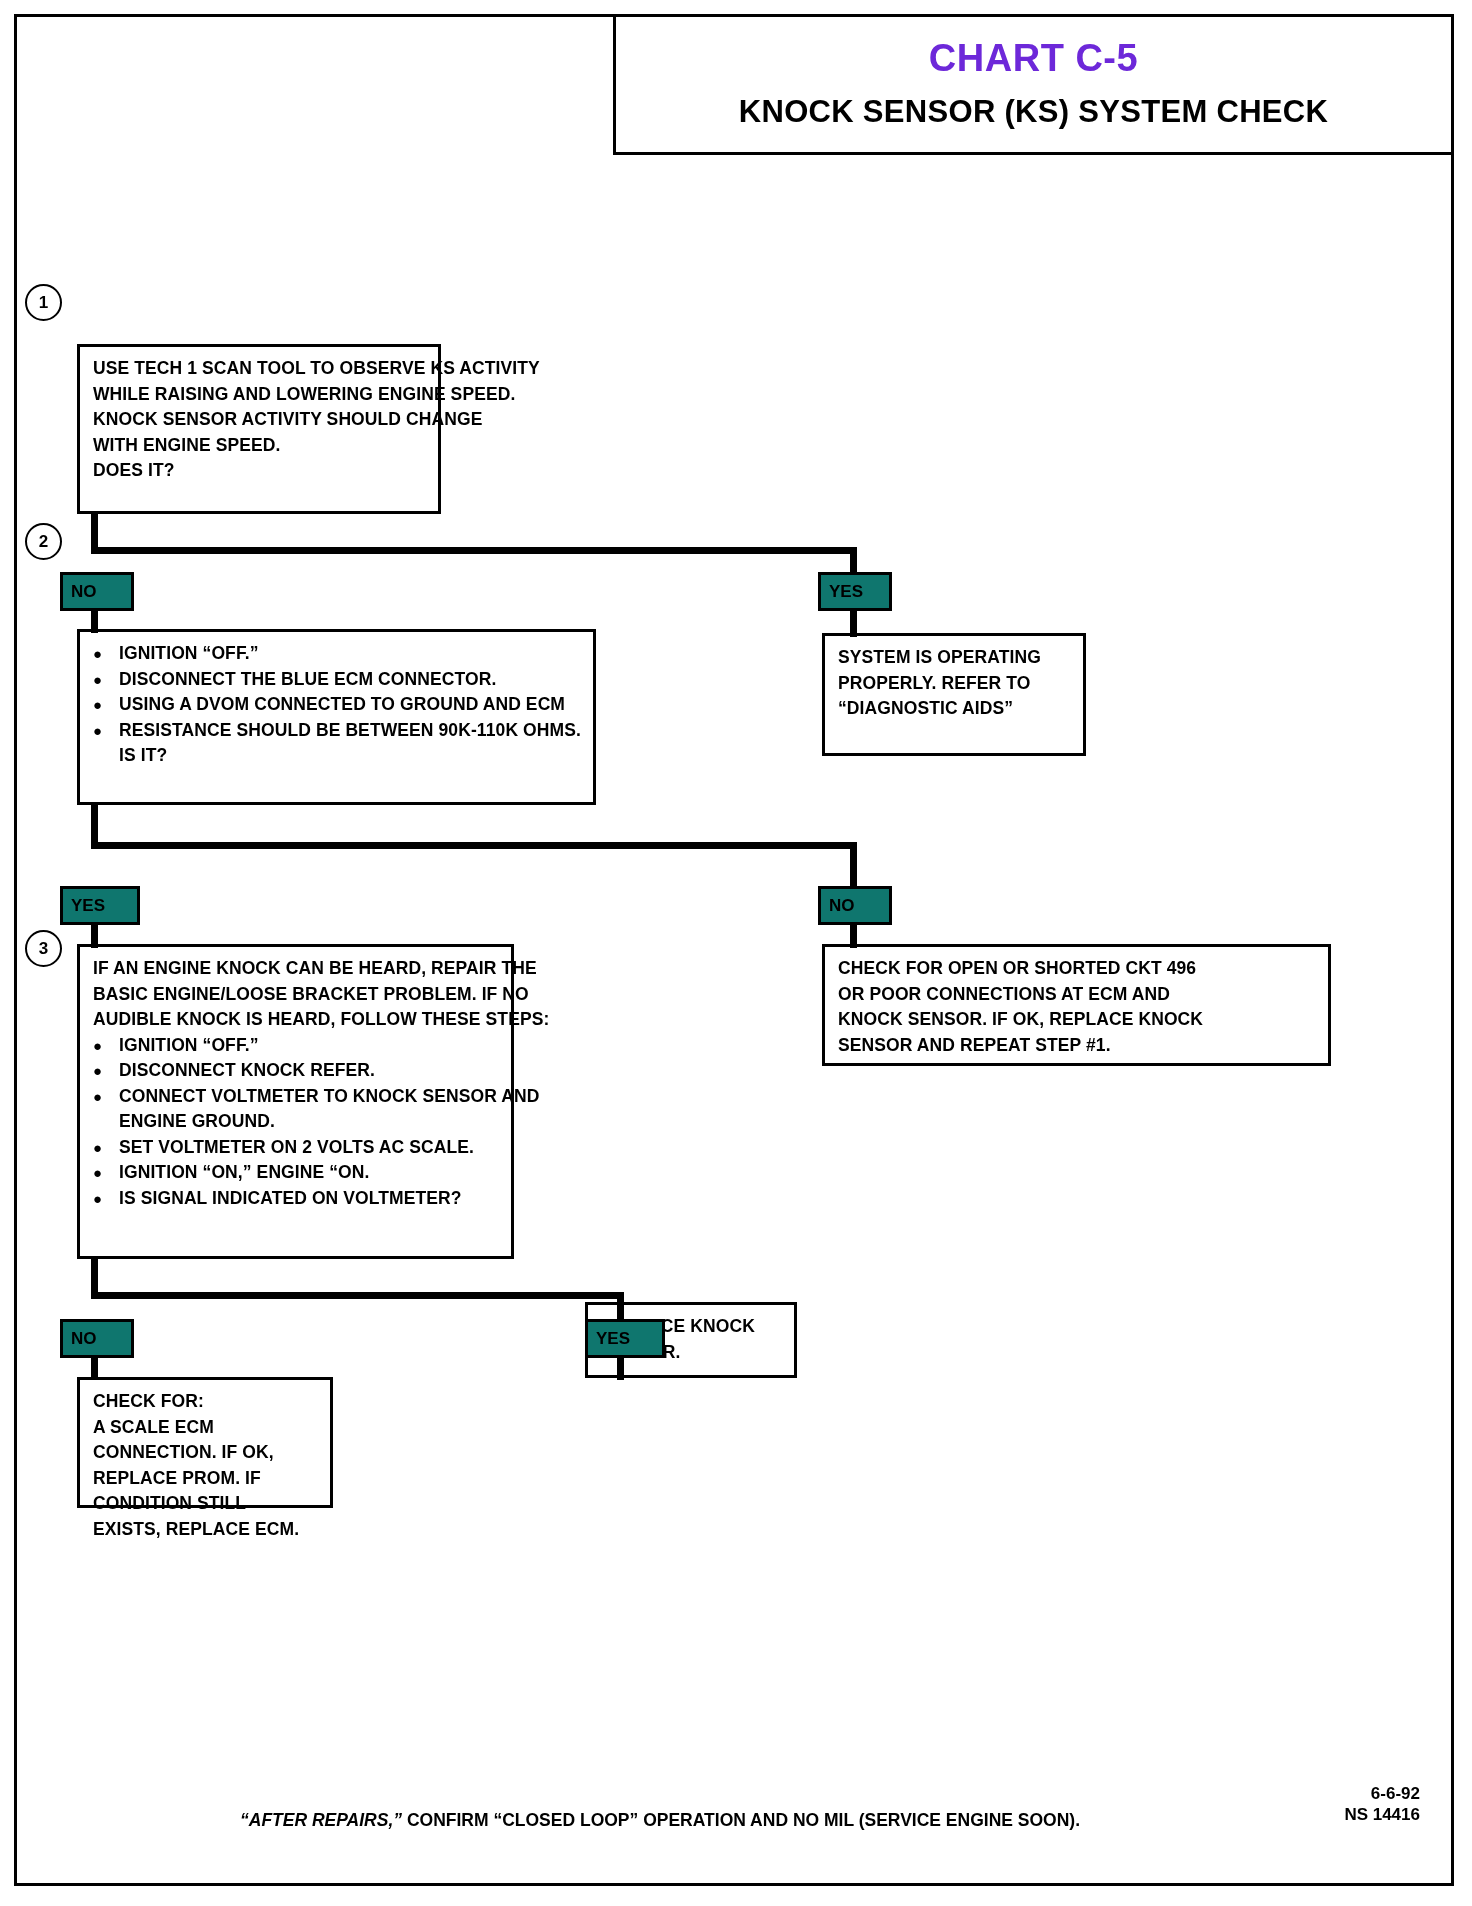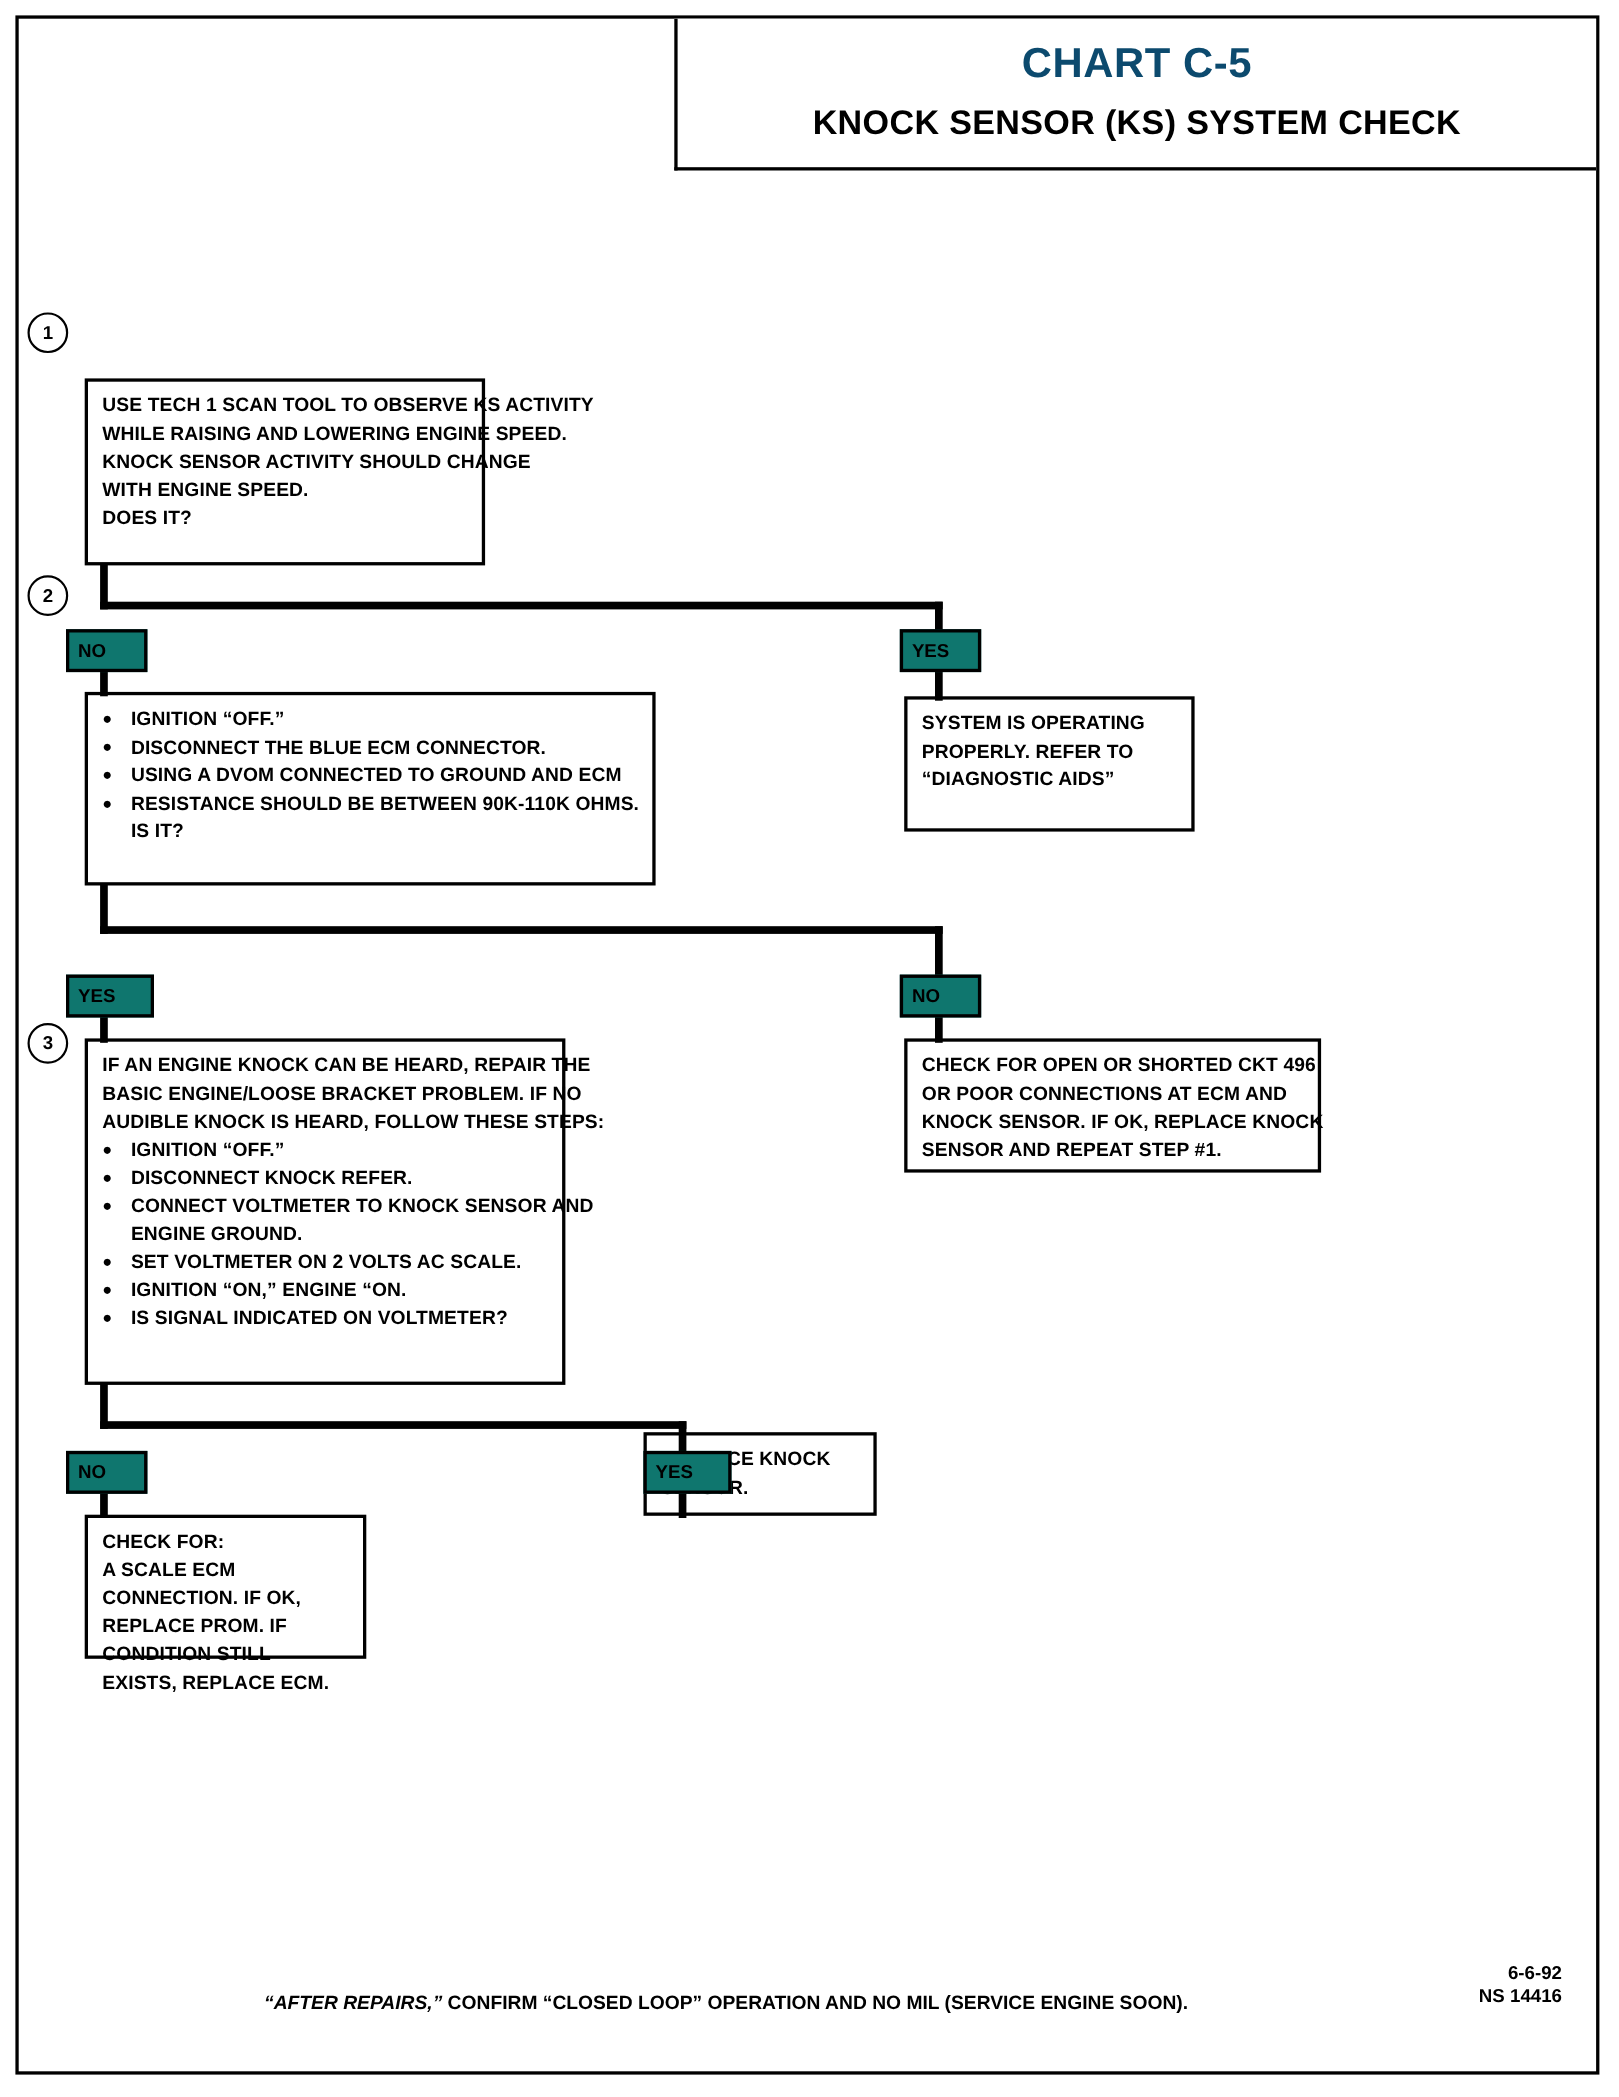--- a/index.html
+++ b/index.html
@@ -40,21 +40,21 @@
     border-right: none;
     box-sizing: border-box;
     background: #fff;
     text-align: center;
   }
   .title-main {
     font-size: 38px;
     font-weight: bold;
     letter-spacing: 0.5px;
     margin-top: 20px;
-    color: #0c4a6e;
+    color: #6d28d9;
   }
   .title-sub {
     font-size: 31px;
     font-weight: bold;
     letter-spacing: 0.3px;
     margin-top: 14px;
     color: #000;
   }
 
   
@@ -260,21 +260,21 @@
         <span class="dot">●</span>
         <span class="txt">IGNITION “ON,” ENGINE “ON.</span>
       </div>
       <div class="bul">
         <span class="dot">●</span>
         <span class="txt">IS SIGNAL INDICATED ON VOLTMETER?</span>
       </div>
     </div>
   </div>
 
-  <div class="fbox" style="left:822px; top:944px; width:379px; height:122px;">
+  <div class="fbox" style="left:822px; top:944px; width:509px; height:122px;">
     <div class="pad">
       <div class="line">CHECK FOR OPEN OR SHORTED CKT 496</div>
       <div class="line">OR POOR CONNECTIONS AT ECM AND</div>
       <div class="line">KNOCK SENSOR.  IF OK, REPLACE KNOCK</div>
       <div class="line">SENSOR AND REPEAT STEP #1.</div>
     </div>
   </div>
 
   <div class="vline" style="left:91px; top:1257px; height:42px;"></div>
   <div class="hline" style="left:91px; top:1292px; width:533px;"></div>

